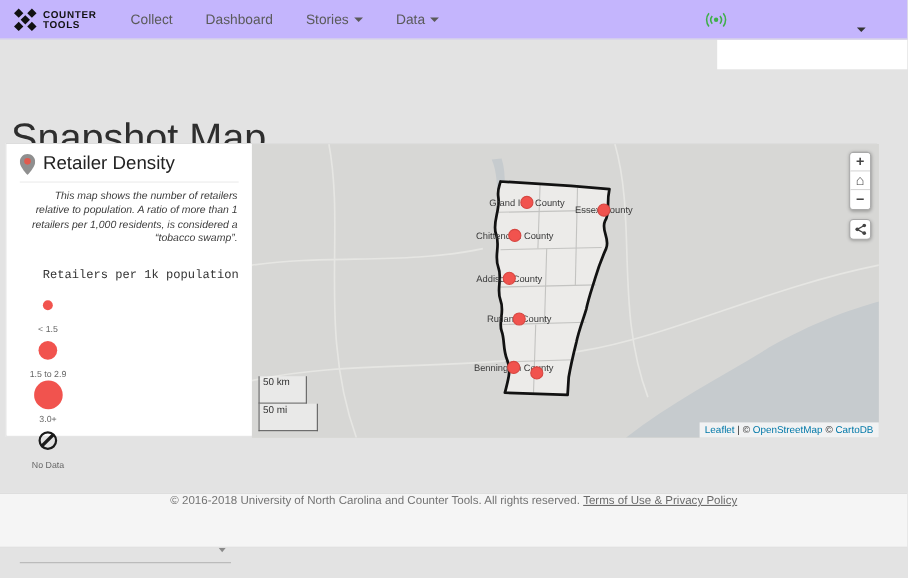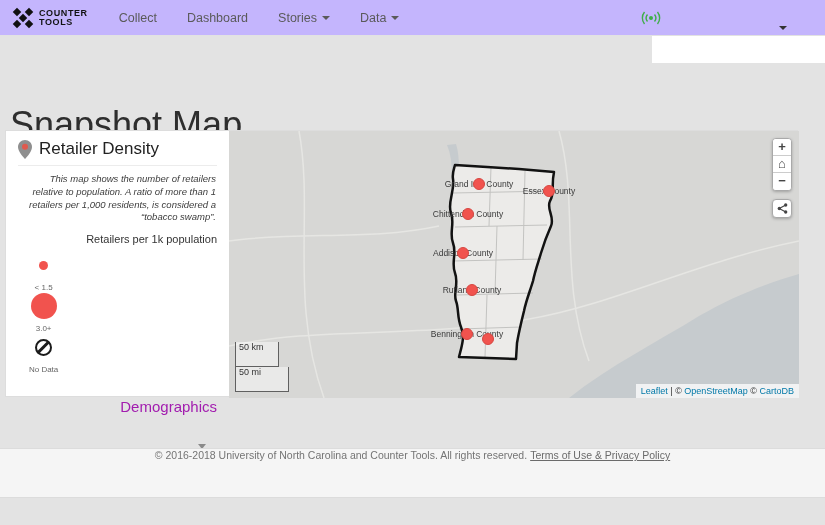--- a/index.html
+++ b/index.html
@@ -28,21 +28,21 @@
 
   
   .card { position:absolute; left:5px; top:130px; width:793px; height:267px; background:#ffffff;
           border:1px solid #ddd; }
 
   
   .side { position:absolute; left:0; top:0; width:223px; height:265px; background:#ffffff; padding:8px 12px;text-align:right; }
   .panel-header { display:flex; align-items:center; gap:7px; padding-bottom:6px; border-bottom:1px solid #ececec; }
   .panel-header h2 { font-size:17px; font-weight:400; color:#222; }
   .panel-desc { font-style:italic; font-size:9.5px; color:#3d3d3d; line-height:1.35; margin-top:7px; width:198px; }
-  .legend-title { font-size:11px; color:#333; margin-top:9px; }
+  .legend-title { font-size:11px; color:#333; margin-top:21px;font-family:Liberation Mono, monospace; }
   .legend-row { display:flex; margin-top:6px; width:205px;flex-direction:column; }
   .legend-item { display:flex; flex-direction:column; align-items:center; width:25%; }
   .sym-wrap { height:28px; display:flex; align-items:center; justify-content:center; }
   .dot { border-radius:50%; }
   .dot.small { width:9px; height:9px; }
   .dot.medium { width:17px; height:17px; }
   .dot.large { width:26px; height:26px; }
   .nodata { width:17px; height:17px; border:2.5px solid #1b1b1b; border-radius:50%; position:relative; }
   .nodata::after { content:''; position:absolute; left:-2px; top:5px; width:16px; height:2.5px;
                    background:#1b1b1b; transform:rotate(-45deg); }
@@ -152,20 +152,26 @@
     <div class="legend-title">Retailers per 1k population</div>
     <div class="legend-row" id="legend-row">
         <div class="legend-item">
           <div class="sym-wrap">
             <div class="dot small" style="background: rgb(241, 83, 78);"></div>
           </div>
           <span class="legend-label">&lt; 1.5</span>
         </div>
         <div class="legend-item">
           <div class="sym-wrap">
+            <div class="dot medium" style="background: rgb(241, 83, 78);"></div>
+          </div>
+          <span class="legend-label">1.5 to 2.9</span>
+        </div>
+        <div class="legend-item">
+          <div class="sym-wrap">
             <div class="dot large" style="background: rgb(241, 83, 78);"></div>
           </div>
           <span class="legend-label">3.0+</span>
         </div>
         <div class="legend-item">
           <div class="sym-wrap">
             <div class="nodata"></div>
           </div>
           <span class="legend-label">No Data</span>
         </div>

